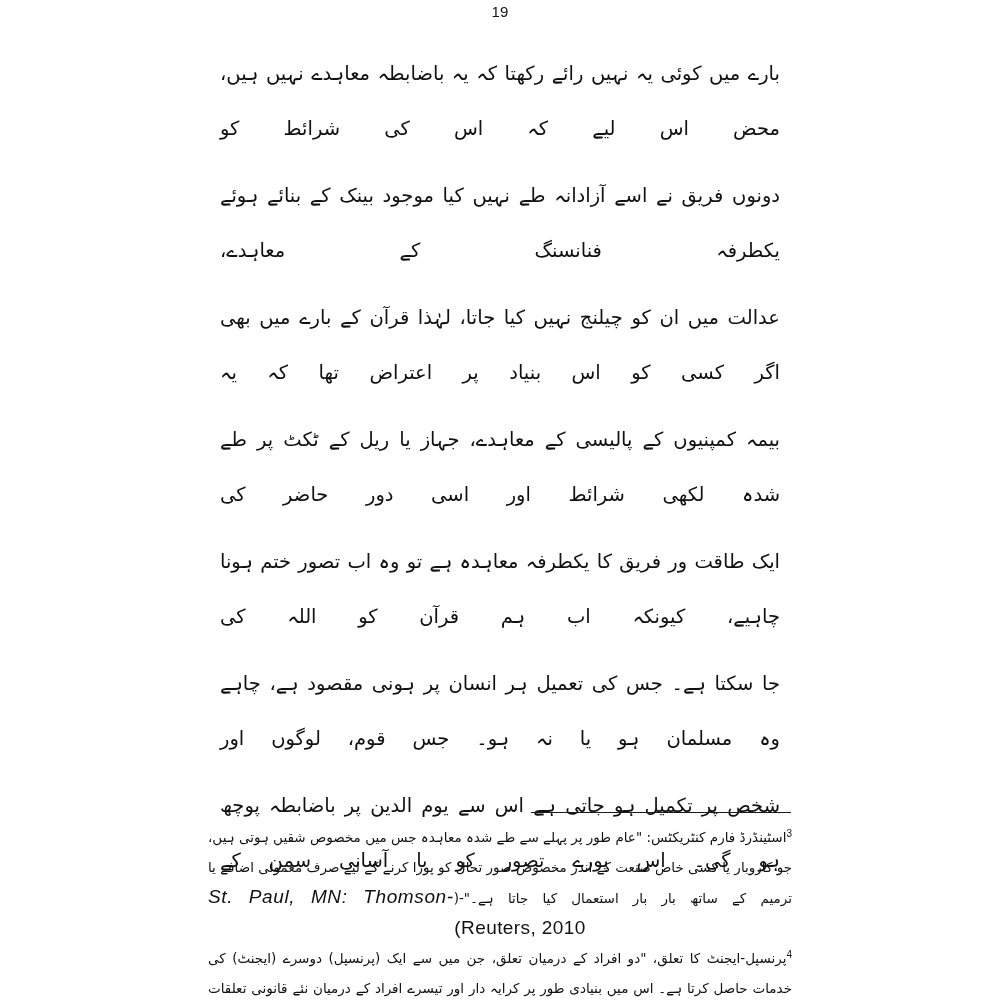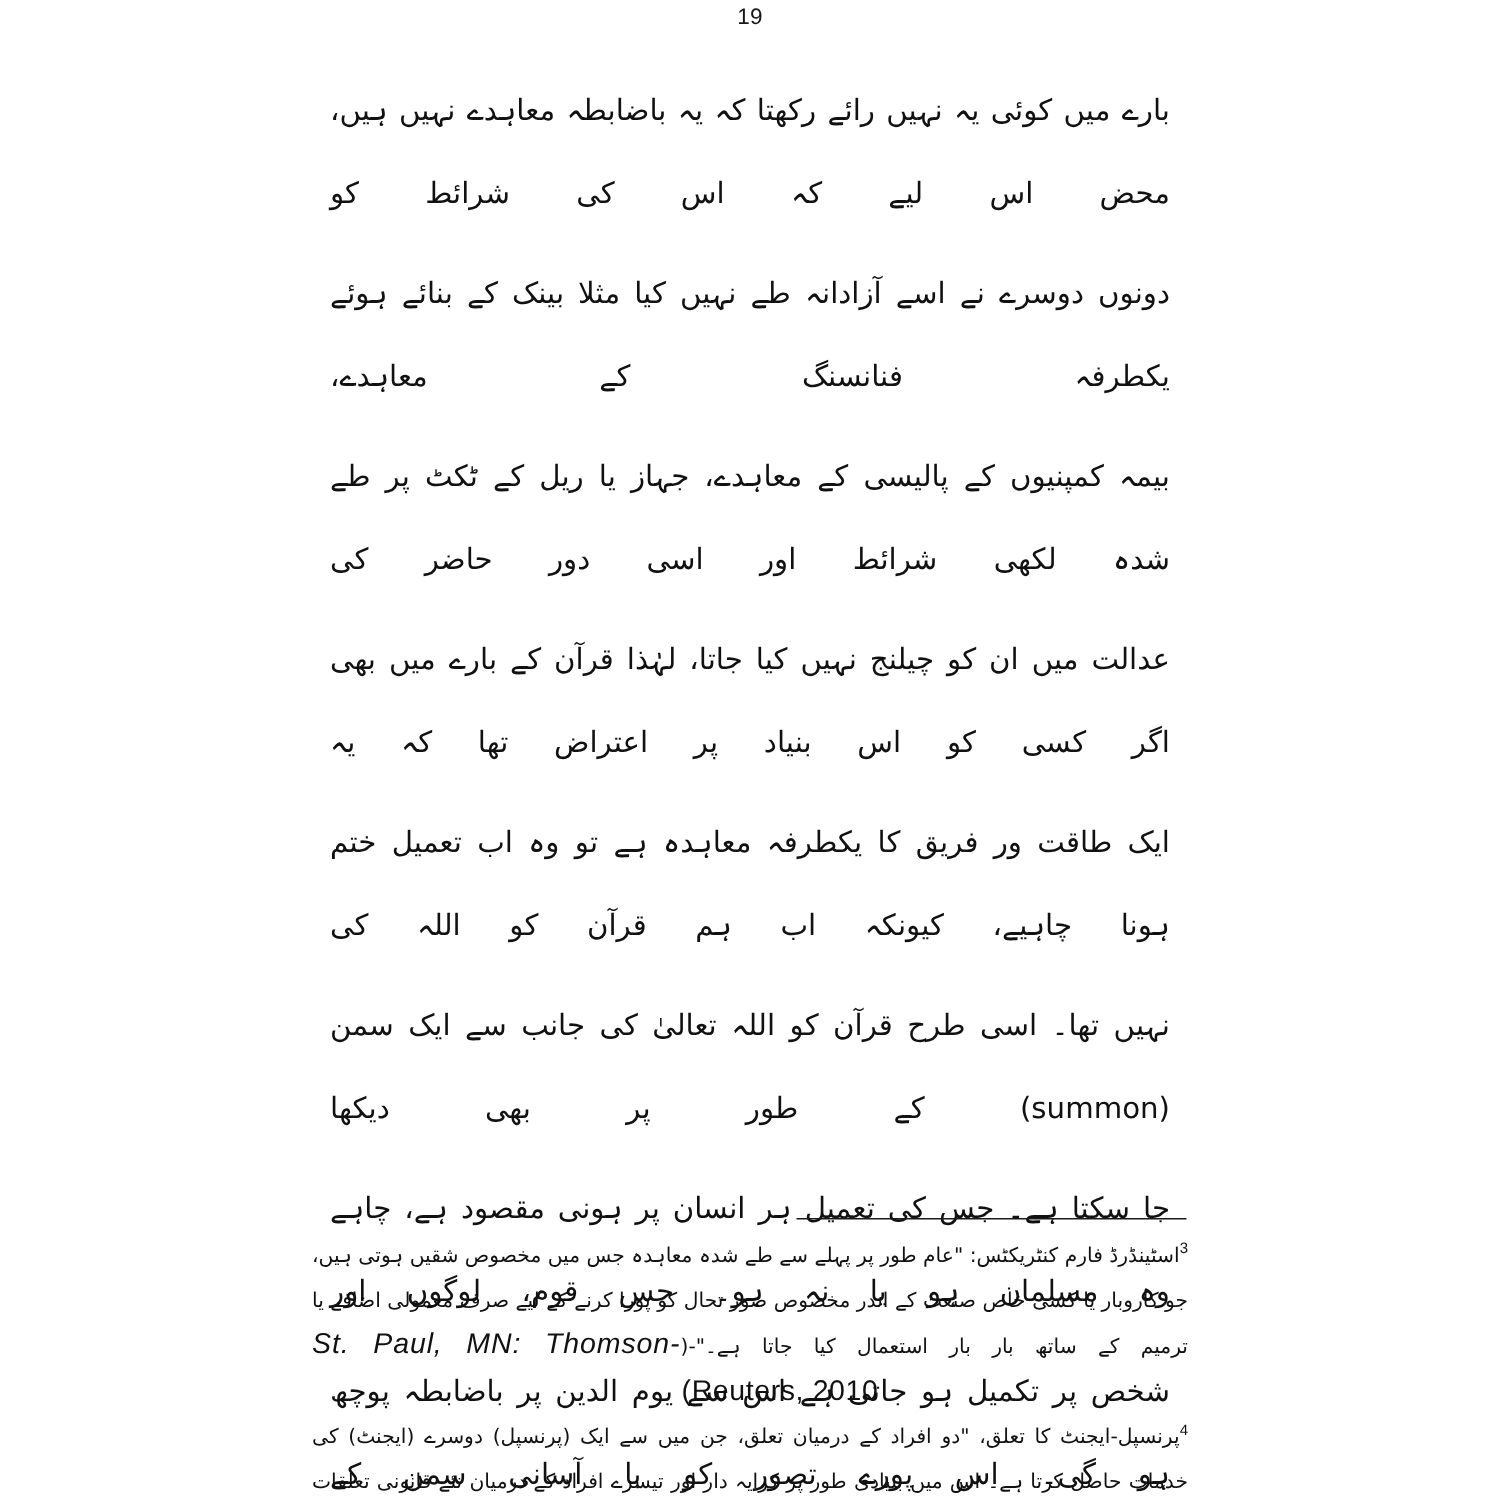--- a/index.html
+++ b/index.html
@@ -142,25 +142,24 @@
 </head>
 <body>
 
 <div class="page">
 
   <div class="page-number">19</div>
 
   <div class="body-column">
 
     <p class="para">بارے میں کوئی یہ نہیں رائے رکھتا کہ یہ باضابطہ معاہدے نہیں ہیں، محض اس لیے کہ اس کی شرائط کو</p>
-    <p class="para">دونوں دوسرے نے اسے آزادانہ طے نہیں کیا مثلا بینک کے بنائے ہوئے یکطرفہ فنانسنگ کے معاہدے،</p>
+    <p class="para">دونوں فریق نے اسے آزادانہ طے نہیں کیا موجود بینک کے بنائے ہوئے یکطرفہ فنانسنگ کے معاہدے،</p>
+    <p class="para">عدالت میں ان کو چیلنج نہیں کیا جاتا، لہٰذا قرآن کے بارے میں بھی اگر کسی کو اس بنیاد پر اعتراض تھا کہ یہ</p>
     <p class="para">بیمہ کمپنیوں کے پالیسی کے معاہدے، جہاز یا ریل کے ٹکٹ پر طے شدہ لکھی شرائط اور اسی دور حاضر کی</p>
-    <p class="para">عدالت میں ان کو چیلنج نہیں کیا جاتا، لہٰذا قرآن کے بارے میں بھی اگر کسی کو اس بنیاد پر اعتراض تھا کہ یہ</p>
-    <p class="para">ایک طاقت ور فریق کا یکطرفہ معاہدہ ہے تو وہ اب تعمیل ختم ہونا چاہیے، کیونکہ اب ہم قرآن کو اللہ کی</p>
-    <p class="para">نہیں تھا۔ اسی طرح قرآن کو اللہ تعالیٰ کی جانب سے ایک سمن (summon) کے طور پر بھی دیکھا</p>
+    <p class="para">ایک طاقت ور فریق کا یکطرفہ معاہدہ ہے تو وہ اب تصور ختم ہونا چاہیے، کیونکہ اب ہم قرآن کو اللہ کی</p>
     <p class="para">جا سکتا ہے۔ جس کی تعمیل ہر انسان پر ہونی مقصود ہے، چاہے وہ مسلمان ہو یا نہ ہو۔ جس قوم، لوگوں اور</p>
     <p class="para">شخص پر تکمیل ہو جاتی ہے اس سے یوم الدین پر باضابطہ پوچھ ہو گی۔ اس پورے تصور کو با آسانی سمن کے</p>
 
   </div>
 
   <div class="footnote-rule"></div>
 
   <div class="footnotes">
 
     <p class="footnote"><sup class="fn-marker">3</sup><span>اسٹینڈرڈ فارم کنٹریکٹس: "عام طور پر پہلے سے طے شدہ معاہدہ جس میں مخصوص شقیں ہوتی ہیں، جو کاروبار یا کسی خاص صنعت کے اندر مخصوص</span> <span>صور تحال کو پورا کرنے کے لیے صرف معمولی اضافے یا ترمیم کے ساتھ بار بار استعمال کیا جاتا ہے۔"-(</span><span class="latin">St. Paul, MN: Thomson-</span></p>

